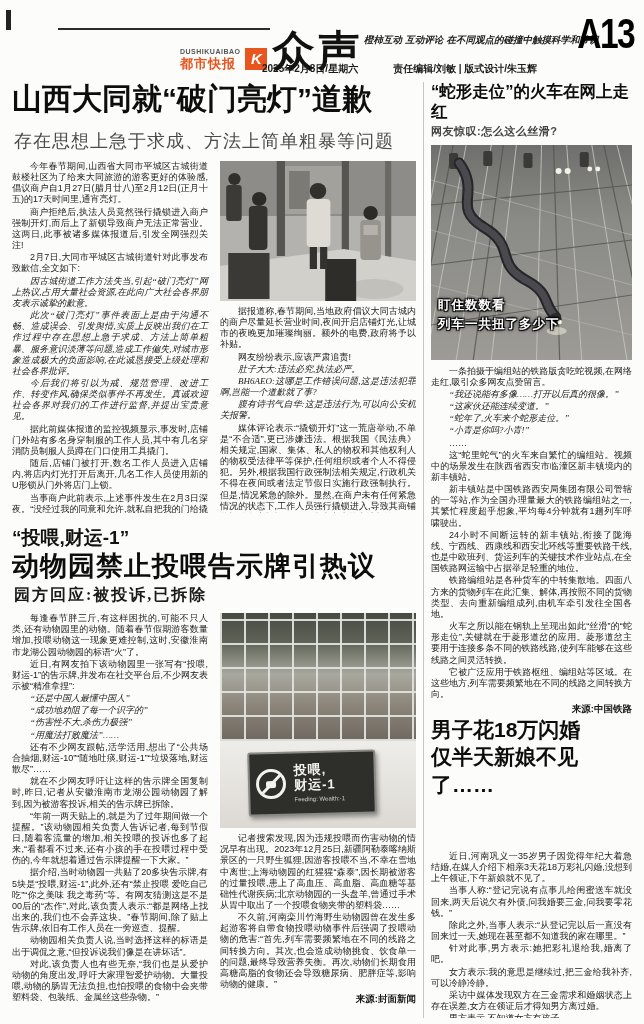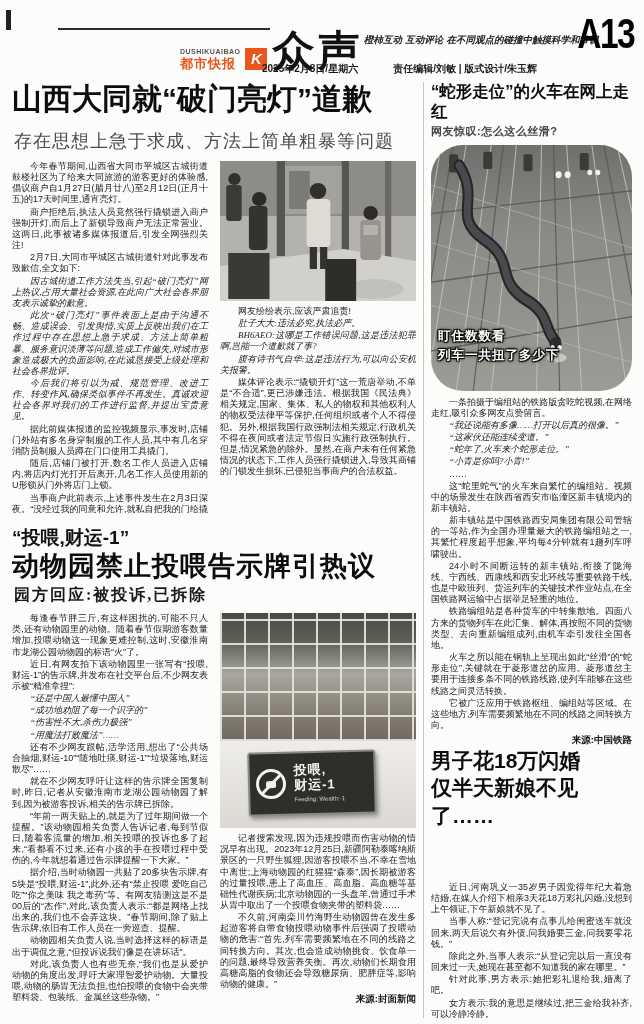--- a/index.html
+++ b/index.html
@@ -61,21 +61,21 @@
               display:flex; align-items:center; padding:4px 6px; gap:8px; transform:rotate(-1.5deg); }
   .sign-icon { width:30px; height:30px; border:3px solid #f2f2ee; border-radius:50%; position:relative; flex:0 0 30px; }
   .sign-icon .hand { position:absolute; left:7px; top:9px; width:10px; height:7px; background:#f2f2ee; border-radius:2px; }
   .sign-icon .slash { position:absolute; left:-2px; top:10.5px; width:28px; height:3px; background:#f2f2ee; transform:rotate(-45deg); }
   .sign-text { color:#f4f3ef; line-height:1.15; }
   .sign-l1, .sign-l2 { font-size:13px; font-weight:bold; letter-spacing:1px; }
   .sign-en { font-size:6px; color:#cfcec8; margin-top:3px; line-height:1.3; }
   
   .a3-headline { font-size:16.5px; font-weight:900; line-height:1.2; color:#0d0d0d; }
   .a3-sub { font-size:11px; color:#454545; margin:2px 0 6px; letter-spacing:.5px; }
-  .photo-train { width:100%; height:246px; position:relative; margin-bottom:6px; overflow:hidden;border-radius:32px; }
+  .photo-train { width:100%; height:215px; position:relative; margin-bottom:6px; overflow:hidden; }
   .train-caption { position:absolute; left:7px; bottom:26px; color:#fff; font-weight:900; font-size:12.5px;
     line-height:1.5; letter-spacing:1px;
     text-shadow:-1px -1px 1px #000, 1px -1px 1px #000, -1px 1px 1px #000, 1px 1px 1px #000, 0 0 4px #000; }
   .a3-text { overflow:hidden; }
   
   .a4 { flex:1; overflow:hidden; display:flex; flex-direction:column;gap:48px; }
   .a4-headline { font-size:21px; font-weight:900; line-height:1.3; color:#0d0d0d; margin-bottom:5px; }
   .a4-text { overflow:hidden; }
 </style>
 </head>
@@ -140,20 +140,21 @@
               <circle cx="95" cy="30" r="8" fill="#30302c"></circle>
               <rect x="84" y="38" width="23" height="48" rx="4" fill="#dddbd4"></rect>
               <rect x="87" y="86" width="7" height="22" fill="#33322e"></rect>
               <rect x="97" y="86" width="7" height="22" fill="#33322e"></rect>
               <circle cx="146" cy="52" r="7" fill="#2c2b28"></circle>
               <rect x="136" y="59" width="20" height="40" rx="4" fill="#97948d"></rect>
               <rect x="139" y="64" width="14" height="10" fill="#b5b2aa"></rect>
               <circle cx="14" cy="18" r="6" fill="#31302c"></circle>
               <rect x="6" y="24" width="15" height="36" rx="3" fill="#3b3a36"></rect>
             </svg>
+            <p class="body">据报道称,春节期间,当地政府倡议大同古城内的商户尽量延长营业时间,夜间开启店铺灯光,让城市的夜晚更加璀璨绚丽。额外的电费,政府将予以补贴。</p>
             <p class="body">网友纷纷表示,应该严肃追责!</p>
             <p class="body kai">肚子大大:违法必究,执法必严。</p>
             <p class="body kai">BH6AEO:这哪是工作错误问题,这是违法犯罪啊,岂能一个道歉就了事?</p>
             <p class="body kai">腹有诗书气自华:这是违法行为,可以向公安机关报警。</p>
             <p class="body">媒体评论表示:“撬锁开灯”这一荒唐举动,不单是“不合适”,更已涉嫌违法。根据我国《民法典》相关规定,国家、集体、私人的物权和其他权利人的物权受法律平等保护,任何组织或者个人不得侵犯。另外,根据我国行政强制法相关规定,行政机关不得在夜间或者法定节假日实施行政强制执行。但是,情况紧急的除外。显然,在商户未有任何紧急情况的状态下,工作人员强行撬锁进入,导致其商铺的门锁发生损坏,已侵犯当事商户的合法权益。</p>
 
           </div>
         </div>
       </article>
 

